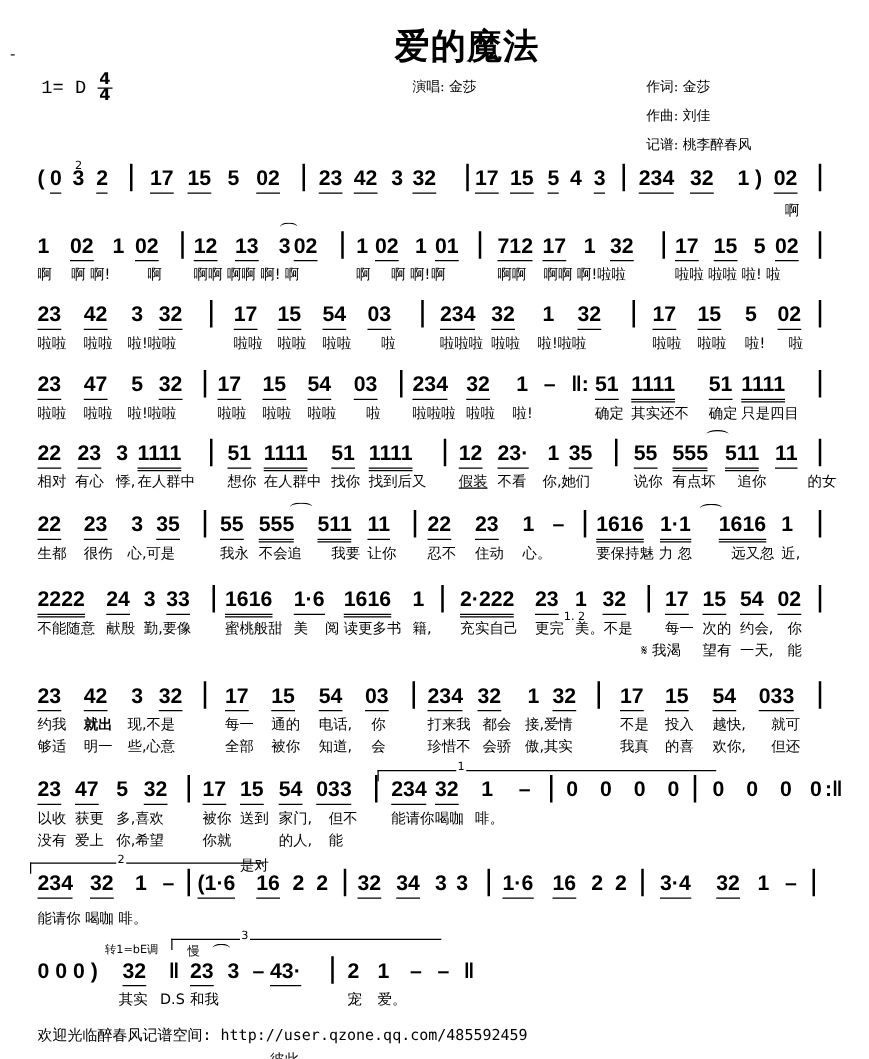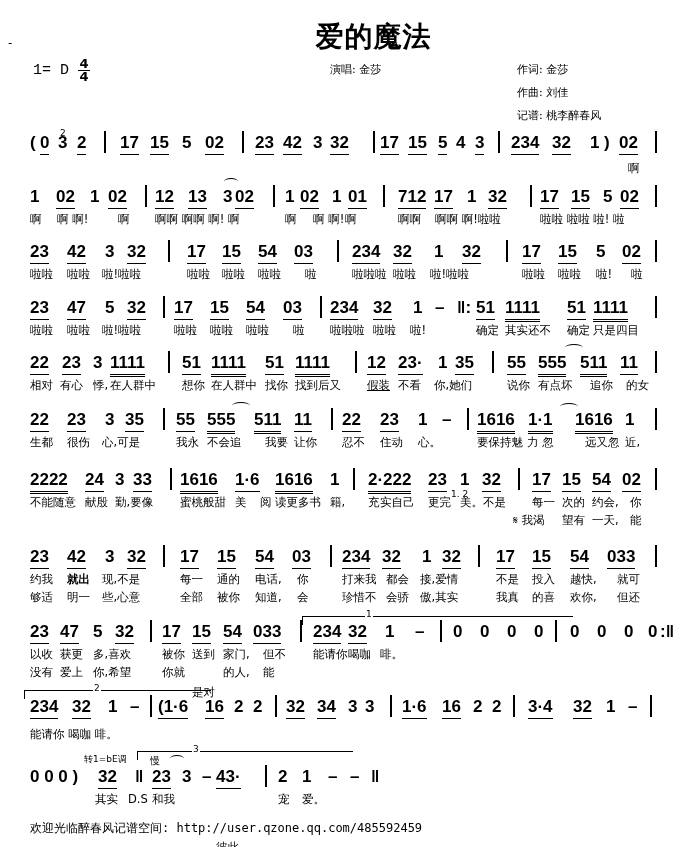--- a/index.html
+++ b/index.html
@@ -218,21 +218,21 @@
       <span style="left: 152px;">想你</span>
       <span style="left: 181px;">在人群中</span>
       <span style="left: 235px;">找你</span>
       <span style="left: 265px;">找到后又</span>
       <span style="left: 337px; text-decoration: underline;">假装</span>
       <span style="left: 368px;">不看</span>
       <span style="left: 404px;">你,她们</span>
       <span style="left: 477px;">说你</span>
       <span style="left: 508px;">有点坏</span>
       <span style="left: 560px;">追你</span>
-      <span style="left: 596px;">的女</span>
+      <span style="left: 616px;">的女</span>
     </div>
     <div class="row" style="top: 410px;">
       <span class="seg ul" style="left: 0px;">22</span>
       <span class="seg ul" style="left: 37px;">23</span>
       <span class="seg" style="left: 75px;">3</span>
       <span class="seg ul" style="left: 95px;">35</span>
       <div class="bar" style="left: 133px;"></div>
       <span class="seg ul" style="left: 146px;">55</span>
       <span class="seg dul" style="left: 177px;">555</span>
       <span class="seg dul" style="left: 224px;">511</span>

